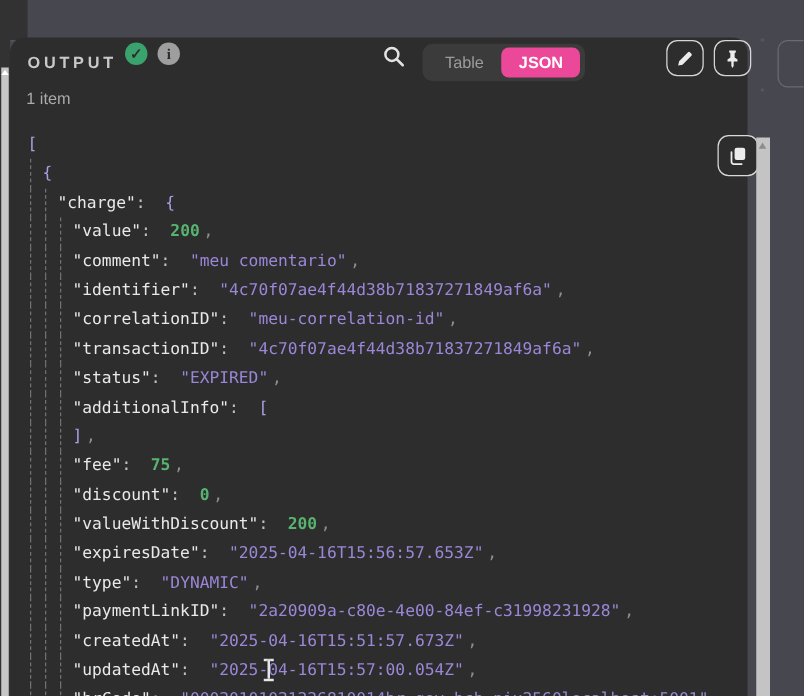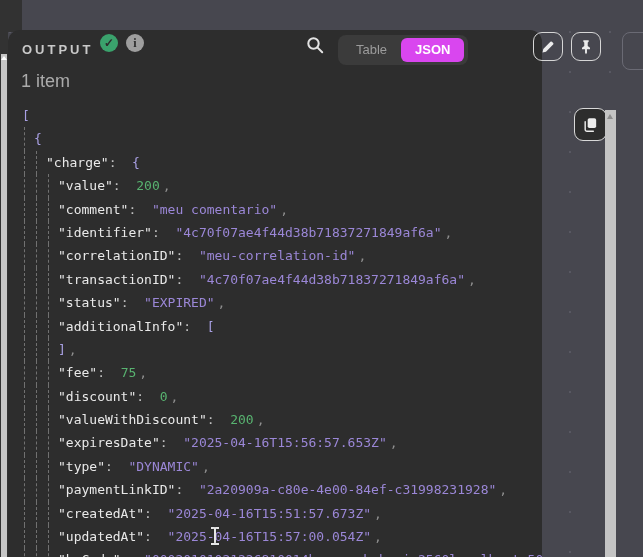--- a/index.html
+++ b/index.html
@@ -17,46 +17,46 @@
   
   .left-top-block{position:absolute;left:0;top:0;width:22px;height:32px;background:var(--darkstrip);}
   .left-strip{position:absolute;left:0;top:0;width:8px;height:557px;background:var(--darkstrip);}
   .left-scrollbar{position:absolute;left:1px;top:54px;width:6px;height:503px;background:#c6c6c6;}
   .left-scroll-arrow{position:absolute;left:0;top:2px;width:0;height:0;margin-left:-0px;
     border-left:3px solid transparent;border-right:3px solid transparent;border-bottom:4px solid #ffffff;}
   
   .ghost-outline{position:absolute;left:622px;top:32px;width:40px;height:38px;
     border:1px solid #6a6a74;border-radius:8px;background:transparent;}
   
-  .panel{position:absolute;left:8px;top:30px;width:534px;height:527px;background:var(--panelbg);
+  .panel{position:absolute;left:8px;top:30px;width:590px;height:527px;background:var(--panelbg);
     border-radius:12px 12px 0 0;}
   .panel-title{position:absolute;left:14px;top:12px;font-size:13px;font-weight:bold;
     letter-spacing:3px;color:#c9c9c9;}
   .badge{position:absolute;top:4px;width:18px;height:18px;border-radius:50%;
     display:flex;align-items:center;justify-content:center;font-size:12px;font-weight:bold;color:#2d2d2d;}
   .badge-success{left:92px;background:var(--success);}
   .badge-info{left:118px;background:#9e9e9e;font-family:"Liberation Serif",serif;font-size:12px;}
   .icon-btn{position:absolute;display:flex;align-items:center;justify-content:center;cursor:pointer;background:transparent;border:none;}
   .search-btn{left:294px;top:2px;width:26px;height:26px;}
   .tab-group{position:absolute;left:330px;top:5px;height:30px;background:#3b3b3b;border-radius:8px;
     display:flex;align-items:center;padding:0 4px;}
   .tab{padding:3px 14px;font-size:13px;color:#9c9c9c;border-radius:6px;cursor:pointer;line-height:18px;}
-  .tab.active{background:#d946ef;color:#ffffff;font-weight:bold;}
+  .tab.active{background:#ec4899;color:#ffffff;font-weight:bold;}
   .frame-btn{border:1.5px solid #d6d6d6;border-radius:9px;background:transparent;}
   .pencil-btn{left:525px;top:2px;width:30px;height:29px;}
   .pin-btn{left:563px;top:2px;width:30px;height:29px;}
-  .items-count{position:absolute;left:13px;top:41px;font-size:18px;color:#ababab;}
+  .items-count{position:absolute;left:13px;top:41px;font-size:13px;color:#ababab;}
   
   .code{position:absolute;left:0;top:74px;right:0;bottom:0;overflow:hidden;
     font-family:"DejaVu Sans Mono",monospace;font-size:13px;}
   .code-line{position:relative;height:23.4px;line-height:23.4px;white-space:pre;color:var(--key);}
   .guide{position:absolute;top:0;bottom:0;width:0;border-left:1px dashed rgba(150,150,150,.65);}
   .t-k{color:var(--key);}
   .t-s{color:var(--str);}
-  .t-n{color:var(--num);}
+  .t-n{color:var(--num);font-weight:bold;}
   .t-p{color:var(--punc);}
   .t-m{color:var(--comma);margin-left:3px;}
   .t-c{color:var(--colon);}
   .copy-btn{left:566px;top:78px;width:33px;height:33px;position:absolute;
     border:1.5px solid #d9d9d9;border-radius:9px;background:var(--panelbg);
     display:flex;align-items:center;justify-content:center;cursor:pointer;}
   .right-scrollbar{position:absolute;left:597px;top:80px;width:11px;bottom:0;background:#c4c4c4;}
   .right-scroll-arrow{position:absolute;left:2px;top:4px;width:0;height:0;
     border-left:3.5px solid transparent;border-right:3.5px solid transparent;border-bottom:5px solid #8c8c8c;}
   

